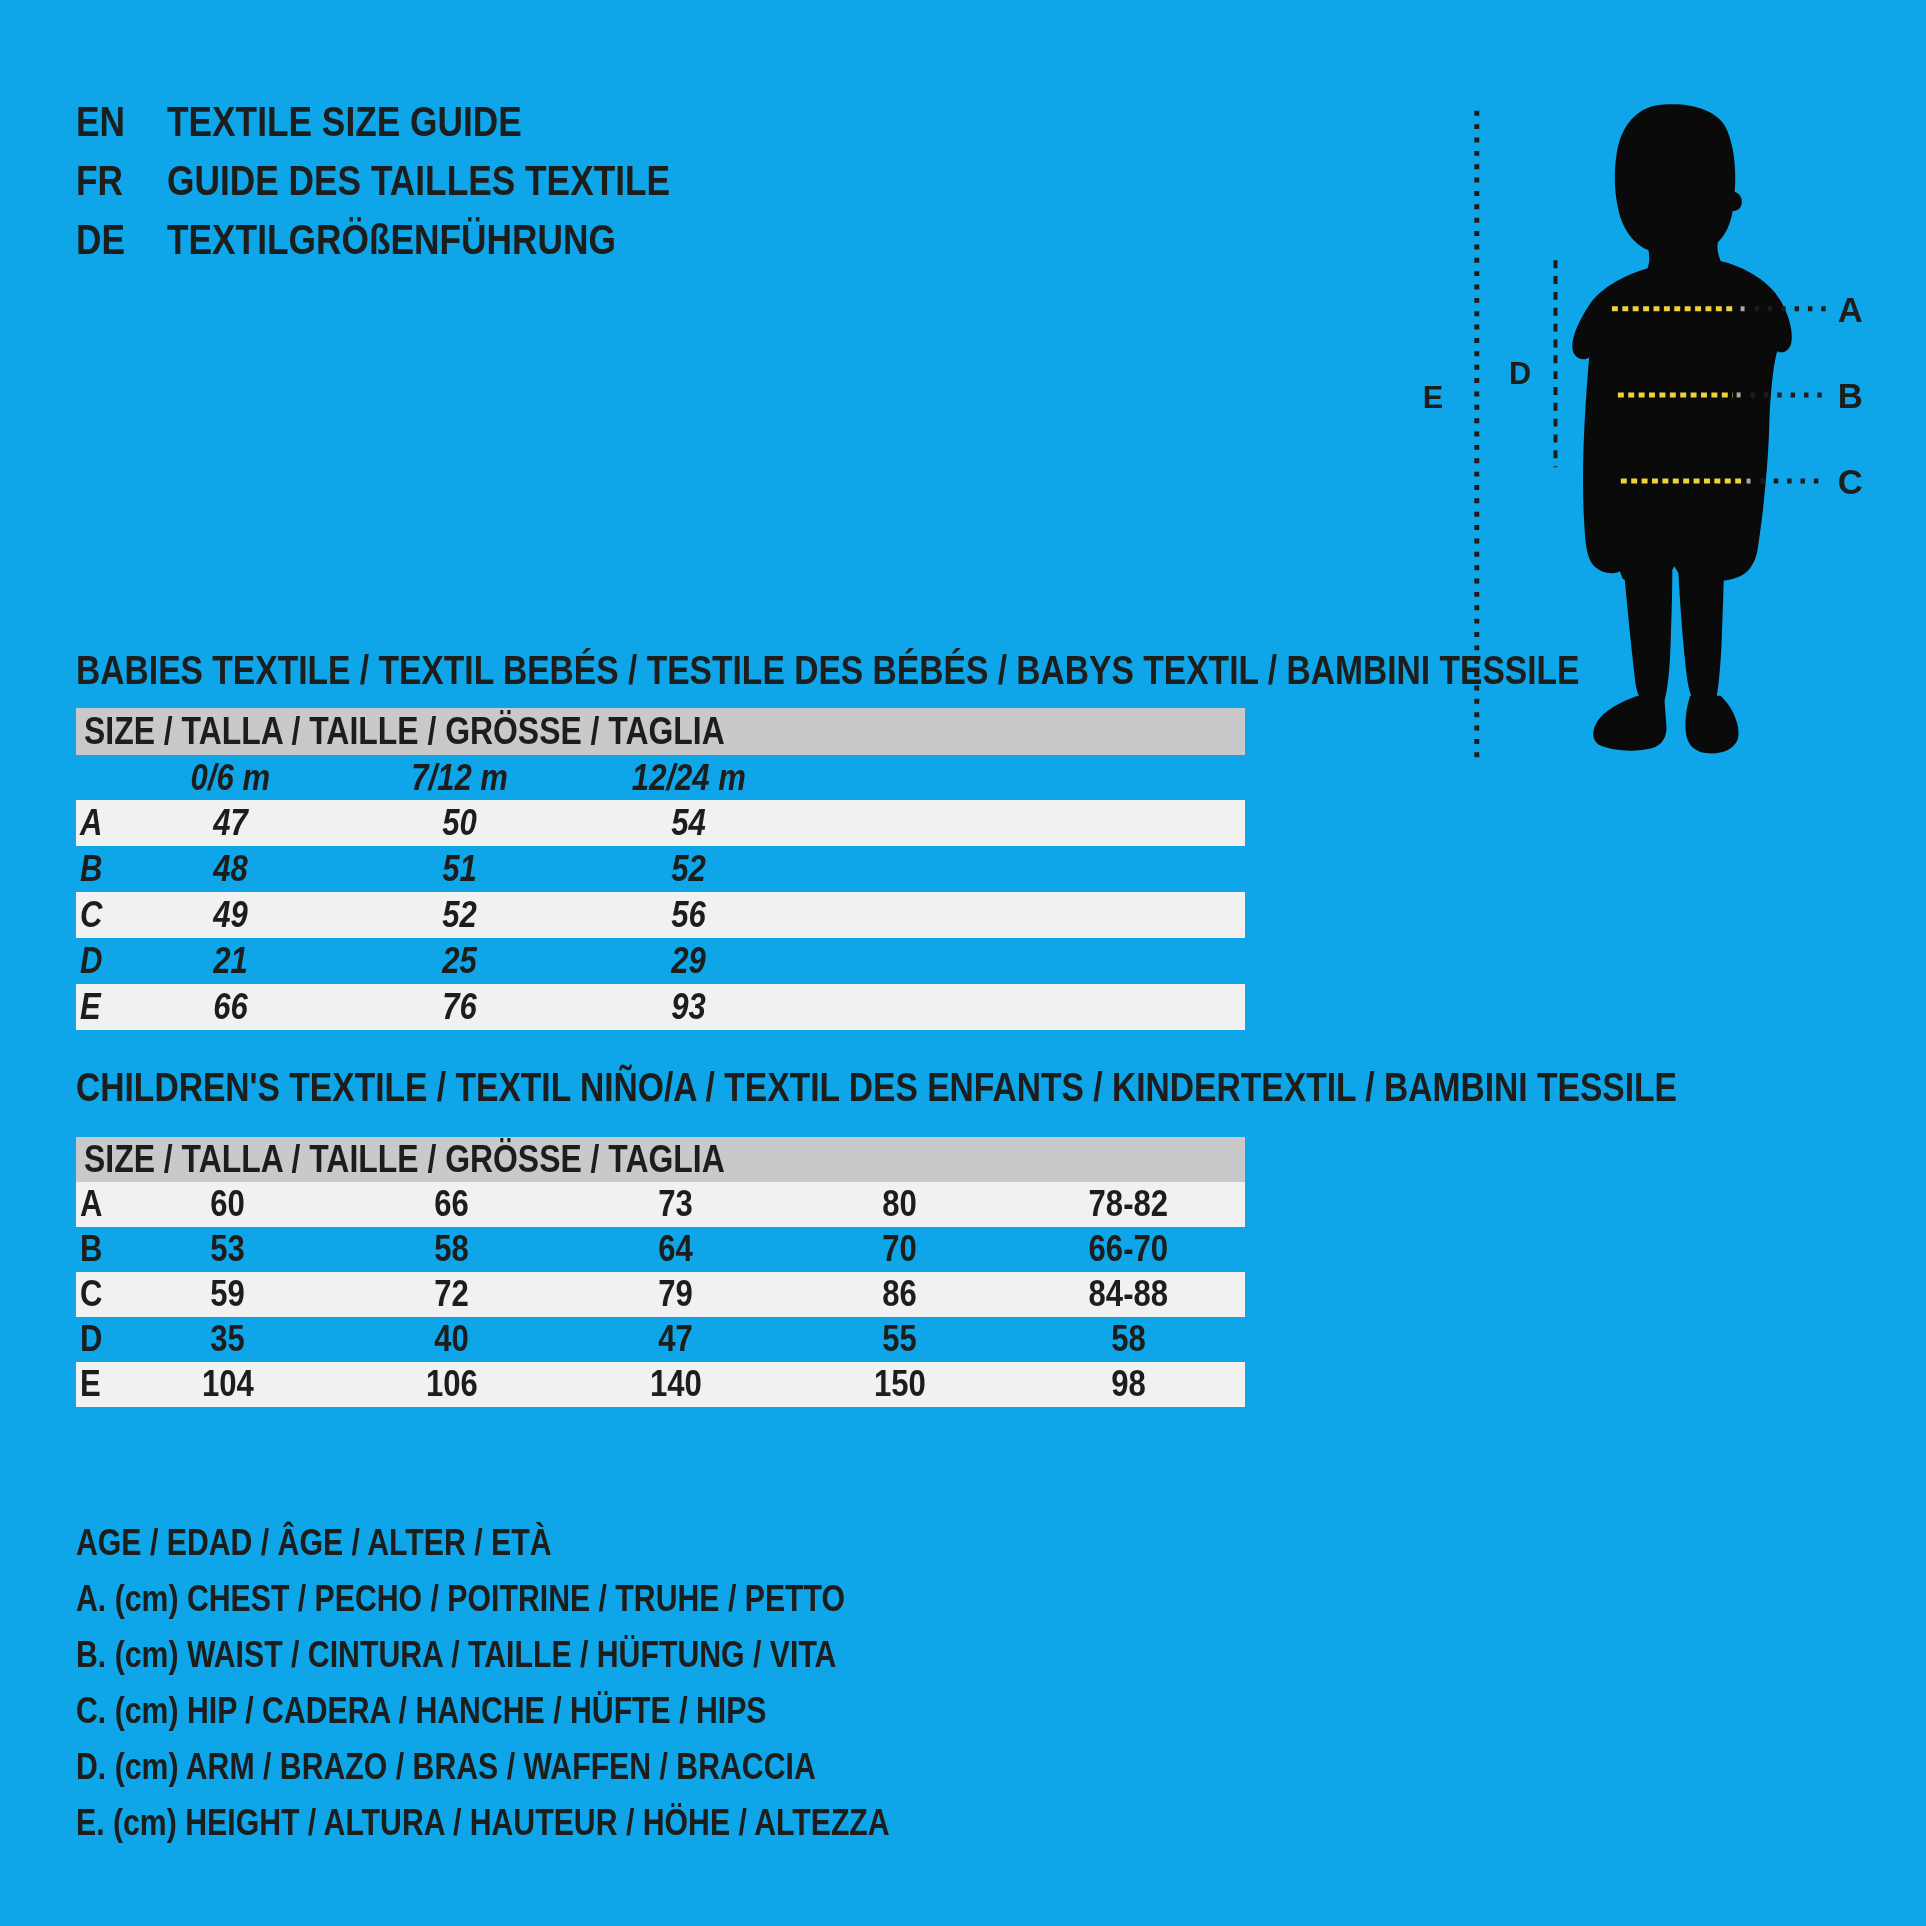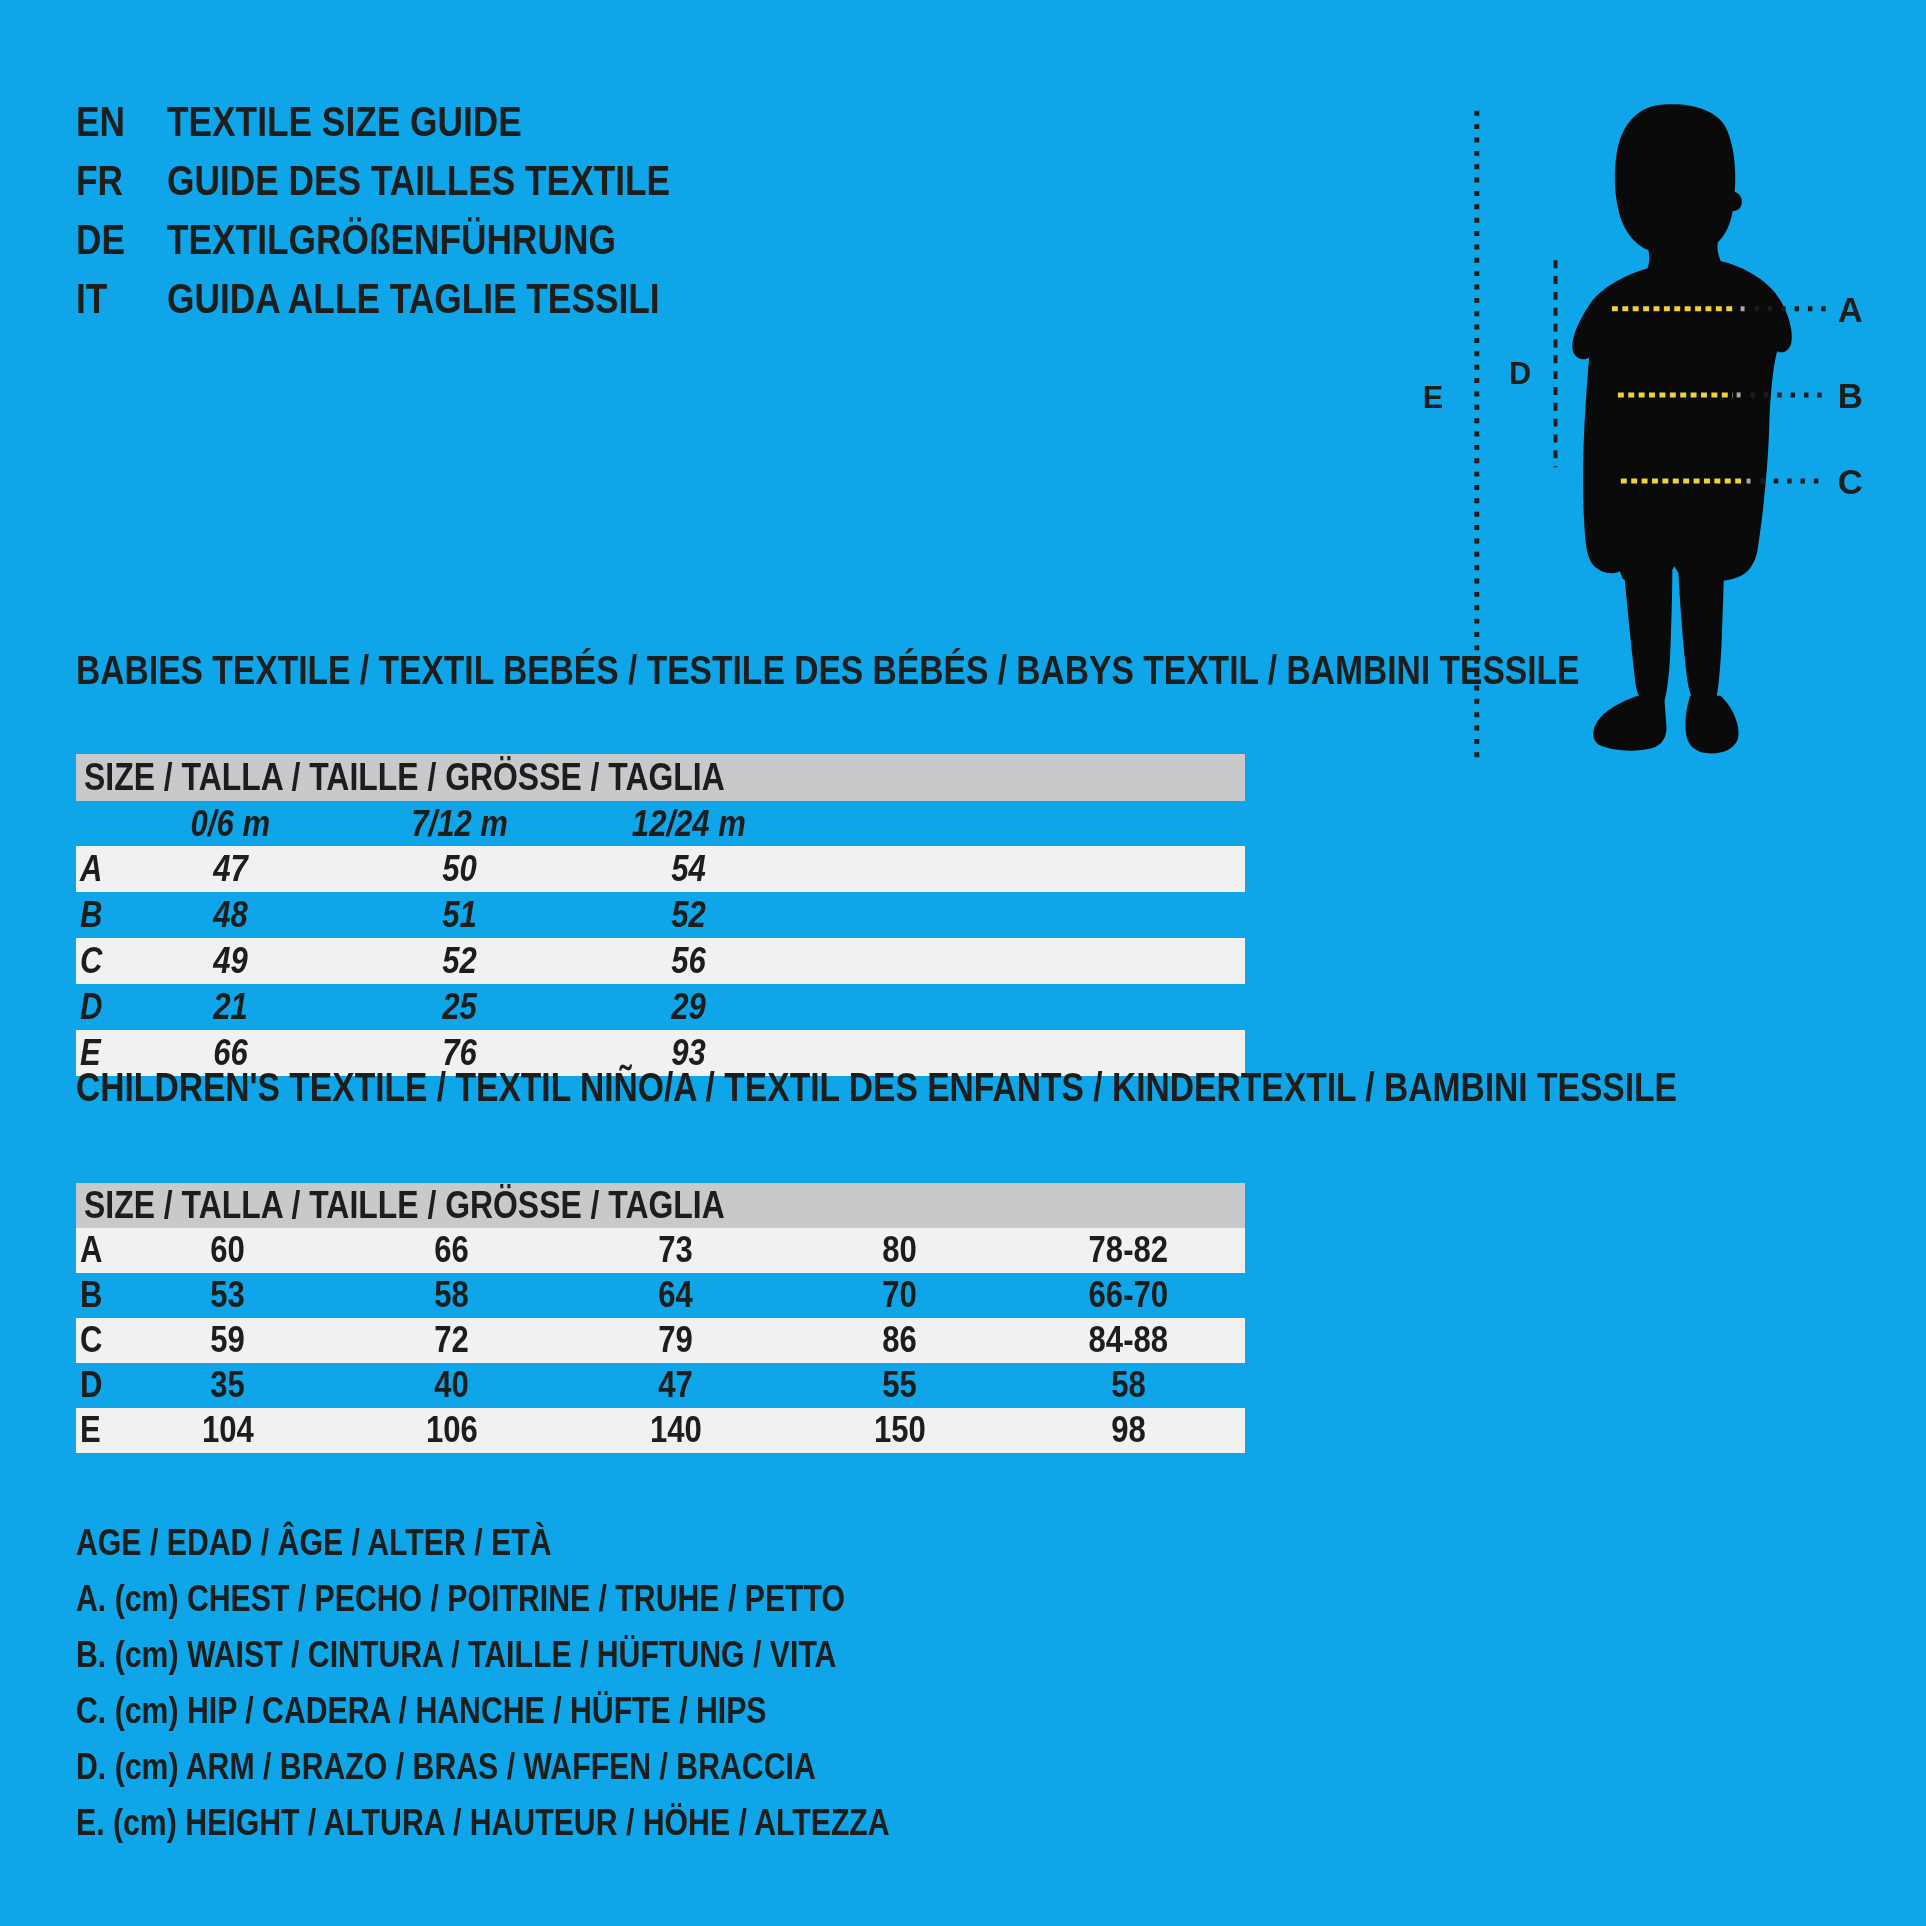--- a/index.html
+++ b/index.html
@@ -18,21 +18,21 @@
   
   .figure-svg{position:absolute;left:1406px;top:89px;width:495px;height:693px;}
   .measure-label{font-family:"Liberation Sans", sans-serif;font-weight:bold;fill:#1d1d1b;}
 
   
   .section-heading{position:absolute;left:76px;font-size:40px;font-weight:bold;white-space:nowrap;}
   .babies-heading{top:636px;margin-top:12px;}
   .children-heading{top:1065px;}
 
   
-  .sg-table{position:absolute;left:76px;width:1169px;margin-top:46px;}
+  .sg-table{position:absolute;left:76px;width:1169px;}
   .babies-table{top:708px;}
   .children-table{top:1137px;}
   .size-bar{height:47px;background:#c9c9cb;display:flex;align-items:center;
             padding-left:8px;box-sizing:border-box;font-size:38px;font-weight:bold;}
   .children-table .size-bar{height:45px;}
   .grid-b{display:grid;grid-template-columns:40px 229px 229px 229px 1fr;height:46px;align-items:center;font-style:italic;}
   .grid-c{display:grid;grid-template-columns:40px 224px 224px 224px 224px 1fr;height:45px;align-items:center;}
   .col-head{height:45px;}
   .children-table .col-head{height:47px;}
   .cell{text-align:center;font-size:37px;font-weight:bold;}
@@ -53,24 +53,20 @@
       <span class="lang-code"><span class="cond">EN</span></span>
       <span class="cond">TEXTILE SIZE GUIDE</span>
     </div>
     <div class="lang-row">
       <span class="lang-code"><span class="cond">FR</span></span>
       <span class="cond">GUIDE DES TAILLES TEXTILE</span>
     </div>
     <div class="lang-row">
       <span class="lang-code"><span class="cond">DE</span></span>
       <span class="cond">TEXTILGRÖßENFÜHRUNG</span>
-    </div>
-    <div class="lang-row">
-      <span class="lang-code"><span class="cond">IT</span></span>
-      <span class="cond">GUIDA ALLE TAGLIE TESSILI</span>
     </div>
   </div>
 
   <svg class="figure-svg" viewBox="1420 90 500 700" xmlns="http://www.w3.org/2000/svg">
 
     <line x1="1491.5" y1="112" x2="1491.5" y2="769" stroke="#1d1d1b" stroke-width="5" stroke-dasharray="5 8.5"></line>
 
     <line x1="1571" y1="263" x2="1571" y2="472" stroke="#1d1d1b" stroke-width="4" stroke-dasharray="8 8"></line>
 
     <g fill="#0a0a0a">

